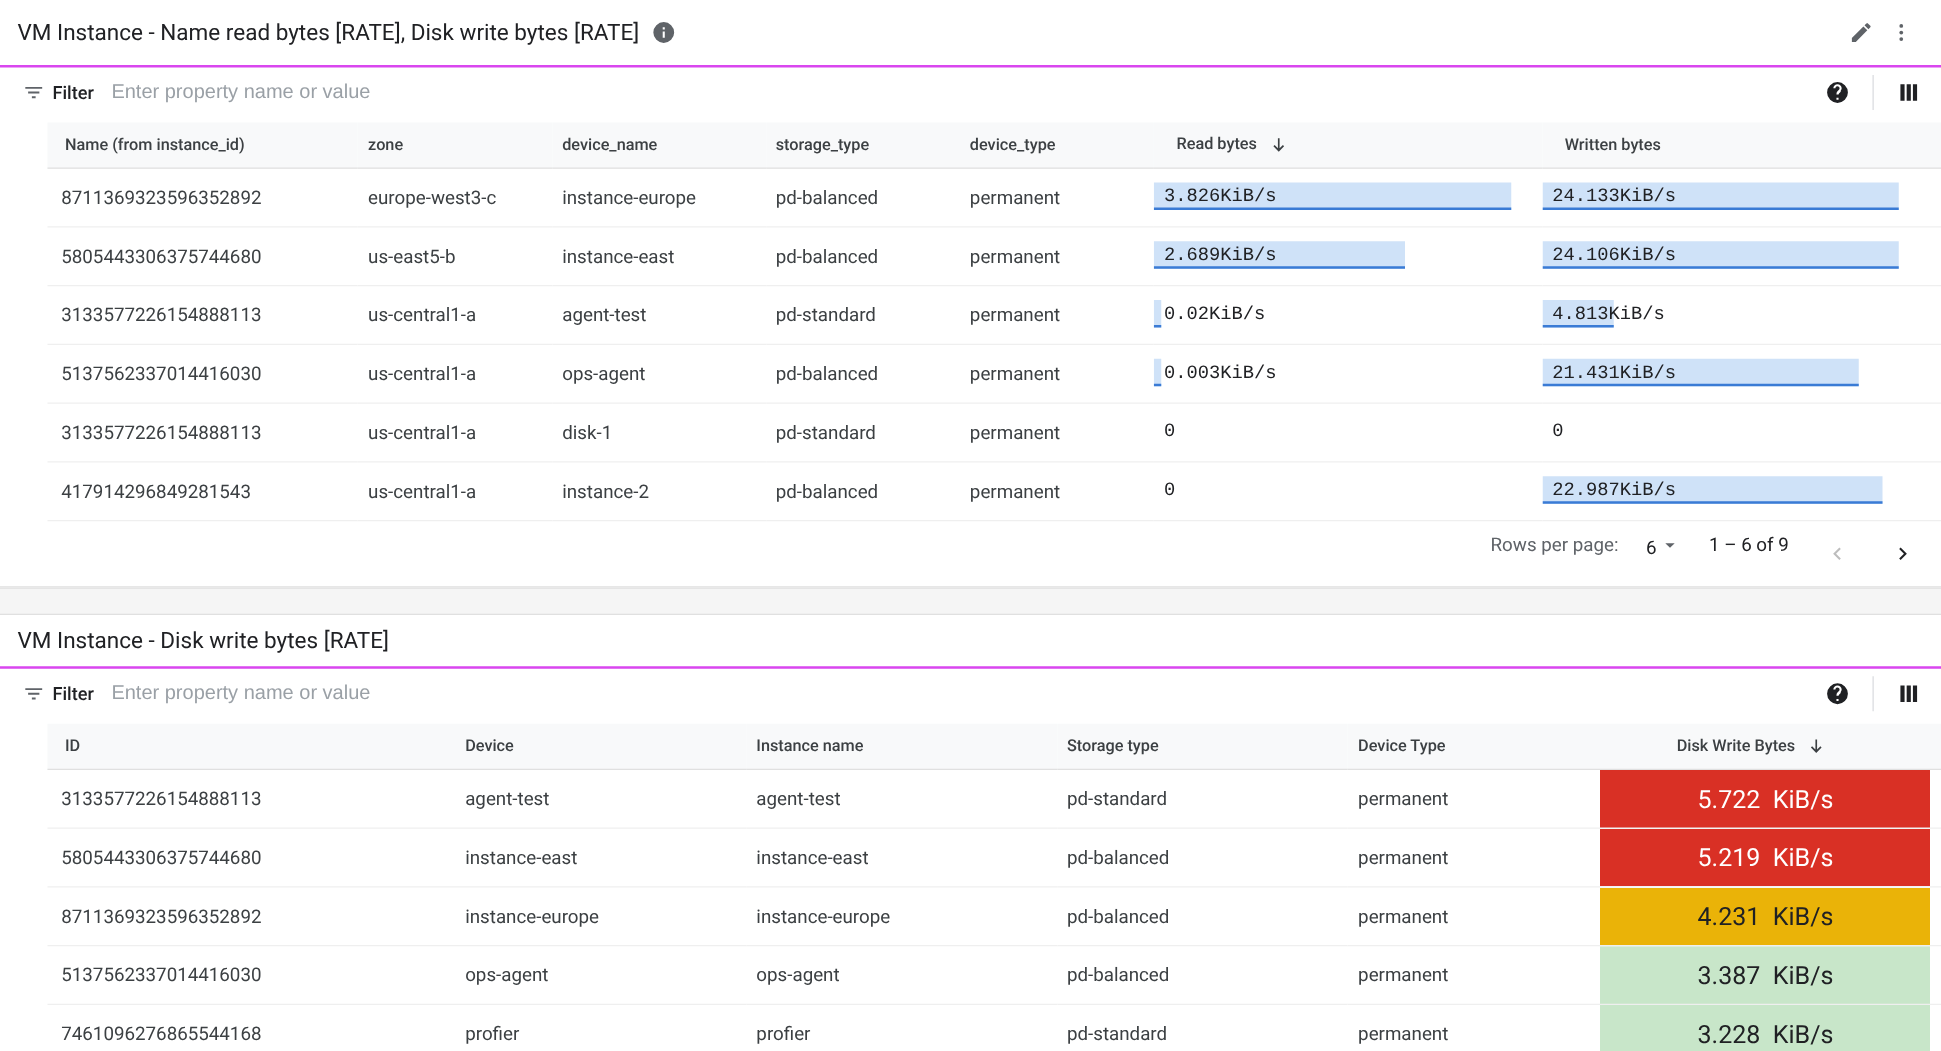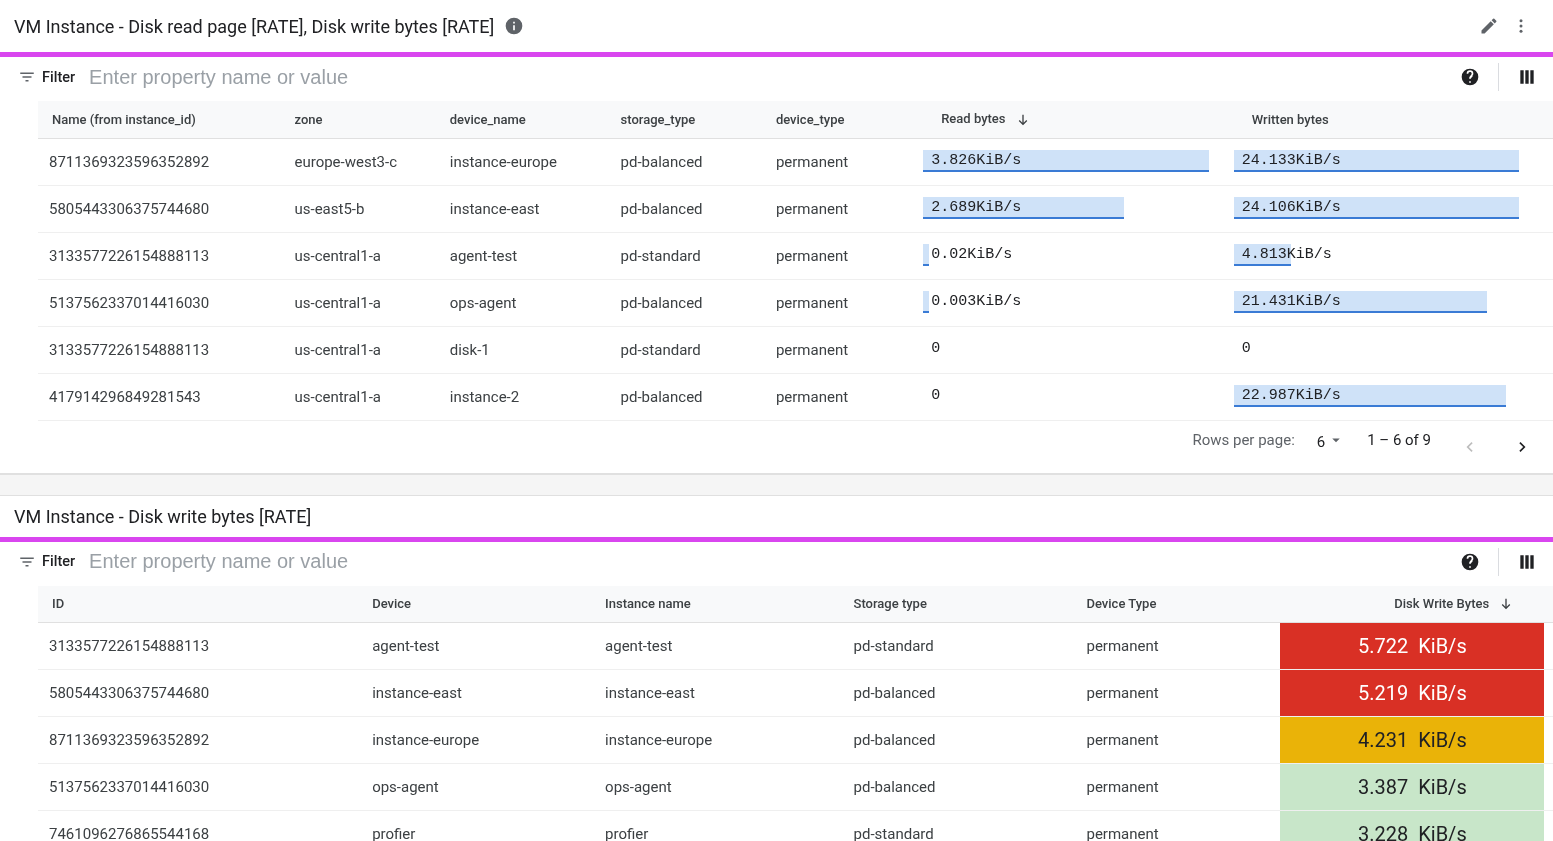--- a/index.html
+++ b/index.html
@@ -22,27 +22,27 @@
   .spacer { flex: 1; }
   .icon-btn {
     width: 32px; height: 32px;
     display: inline-flex; align-items: center; justify-content: center;
     border: none; background: none; cursor: pointer; color: #5f6368; padding:0;
   }
   .icon-btn svg, .info-icon svg { width: 20px; height: 20px; fill: currentColor; }
   .icon-btn.kebab svg { width:18px; height:18px;}
   .filter-bar {
     display: flex; align-items: center; padding: 4px 10px 8px 18px;
-    border-top: 5px solid #d946ef;
+    border-top: 2px solid #d946ef;
   }
   .filter-icon { color: #5f6368; display:inline-flex; margin-right:6px;}
   .filter-icon svg { width:18px; height:18px; fill: currentColor;}
   .filter-label { font-weight: 500; margin-right: 12px; font-size:14.5px;}
   .filter-input {
-    flex: 1; border: none; outline: none; font-size: 20px; color:#4d7c0f;
+    flex: 1; border: none; outline: none; font-size: 16px; color:#4d7c0f;
     background: transparent;
   }
   .filter-input::placeholder { color: #9aa0a6; }
   .vdiv { width:1px; height:28px; background:#dadce0; margin:0 12px;}
   table { width: 100%; border-collapse: collapse; table-layout: fixed; margin-left: 38px; }
   thead th {
     text-align: left; font-weight: 500; font-size: 13px;
     color: #3c4043; padding: 10px 8px 10px 8px;
     background: #f8f9fa;
     border-bottom: 1px solid #e0e0e0;
@@ -88,21 +88,21 @@
   .c-amber { background:#eab308; color:#202124;}
   .c-green { background:#c8e6c9; color:#202124;}
   .val-unit { display:inline-flex; gap:10px; justify-content:center; width:100%;}
   .dark-btn { color:#202124;}
 </style>
 </head>
 <body>
 
 <div class="panel">
   <div class="panel-header">
-    <span class="panel-title">VM Instance - Disk read page [RATE], Disk write bytes [RATE]</span>
+    <span class="panel-title">VM Instance - Name read bytes [RATE], Disk write bytes [RATE]</span>
     <span class="info-icon">
       <svg viewBox="0 0 24 24">
           <path d="M11 7h2v2h-2zm0 4h2v6h-2zM12 2a10 10 0 100 20 10 10 0 000-20z"></path>
         </svg>
     </span>
     <span class="spacer"></span>
     <button class="icon-btn">
       <svg viewBox="0 0 24 24">
           <path d="M3 17.25V21h3.75L17.81 9.94l-3.75-3.75L3 17.25zM20.71 7.04a1 1 0 000-1.41l-2.34-2.34a1 1 0 00-1.41 0l-1.83 1.83 3.75 3.75 1.83-1.83z"></path>
         </svg>
@@ -385,21 +385,21 @@
         <col style="width:17%">
         <col style="width:3%">
     </colgroup>
     <thead>
       <tr>
         <th class="first">ID</th>
         <th>Device</th>
         <th>Instance name</th>
         <th>Storage type</th>
         <th>Device Type</th>
-        <th style="text-align:right; padding-right:30px;">
+        <th style="text-align:center; padding-right:30px;">
           <span>Disk Write Bytes</span>
           <span class="sort-arrow">
               <svg viewBox="0 0 24 24">
                 <path d="M11 4h2v12l4-4 1.4 1.4L12 20l-6.4-6.6L7 12l4 4z"></path>
               </svg>
             </span>
         </th>
         <th class="row-menu-col"></th>
       </tr>
     </thead>

